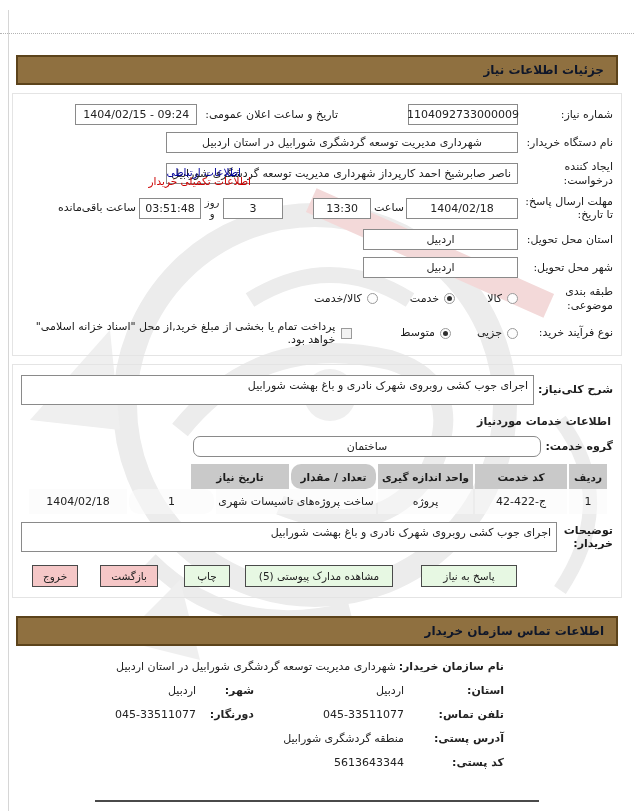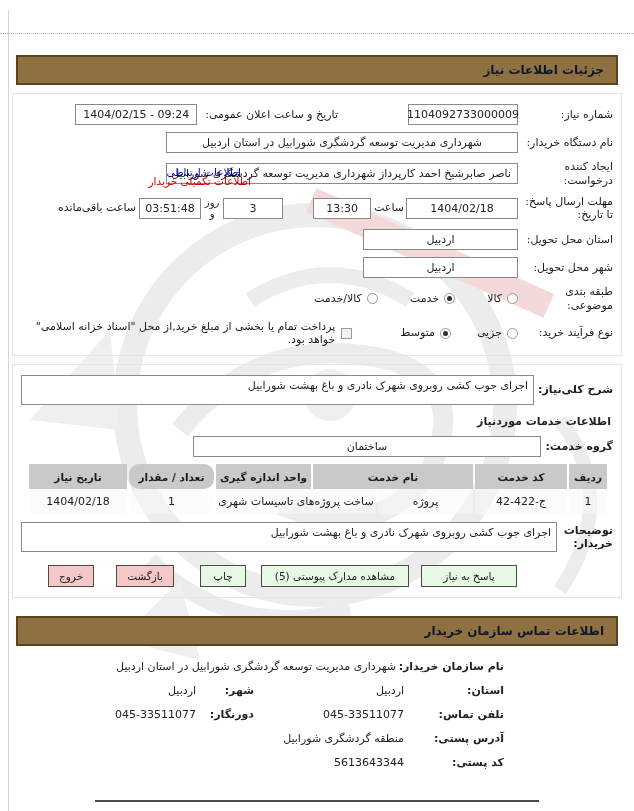--- a/index.html
+++ b/index.html
@@ -155,28 +155,27 @@
 
       <div class="row">
         <span class="lbl b" style="margin-left:4px; white-space:nowrap;">شرح کلی‌نیاز:</span>
         <div class="box start" style="flex:1 1 auto; min-height:30px; align-items:flex-start; padding-top:3px;">اجرای جوب کشی روبروی شهرک نادری و باغ بهشت شورابیل</div>
       </div>
 
       <div class="heading" style="margin-right:2px;">اطلاعات خدمات موردنیاز</div>
 
       <div class="row">
         <span class="lbl b" style="width:72px; flex:0 0 72px;">گروه خدمت:</span>
-        <div class="box" style="width:348px;">ساختمان</div>
+        <div class="box" style="width:348px;border-radius:7px;">ساختمان</div>
       </div>
 
       <div class="tbl">
         <div class="thead">
           <div class="th c-radif">ردیف</div>
           <div class="th c-code">کد خدمت</div>
-          <div class="th c-name">نام خدمت</div>
           <div class="th c-unit">واحد اندازه گیری</div>
           <div class="th c-qty">تعداد / مقدار</div>
           <div class="th c-date">تاریخ نیاز</div>
         </div>
         <div class="trow">
           <div class="td c-radif">1</div>
           <div class="td c-code">ج-422-42</div>
           <div class="td c-unit">پروژه</div>
           <div class="td c-name">ساخت پروژه‌های تاسیسات شهری</div>
           <div class="td c-qty">1</div>
@@ -184,21 +183,21 @@
         </div>
       </div>
 
       <div class="row">
         <span class="lbl b" style="width:56px; flex:0 0 56px; line-height:1.2;">توضیحات خریدار:</span>
         <div class="box start" style="flex:1 1 auto; min-height:30px; align-items:flex-start; padding-top:3px;">اجرای جوب کشی روبروی شهرک نادری و باغ بهشت شورابیل</div>
       </div>
 
       <div class="btnrow">
         <div class="btn green" style="min-width:96px;">پاسخ به نیاز</div>
-        <div class="btn green" style="min-width:148px; margin-right:12px;">مشاهده مدارک پیوستی (5)</div>
+        <div class="btn green" style="min-width:148px; margin-right:28px;">مشاهده مدارک پیوستی (5)</div>
         <div class="btn green" style="min-width:46px; margin-right:15px;">چاپ</div>
         <div class="btn pink" style="min-width:50px; margin-right:26px;">بازگشت</div>
         <div class="btn pink" style="min-width:46px; margin-right:22px;">خروج</div>
       </div>
     </div>
 
     <div class="bar" style="margin-top:18px;">
       <span>اطلاعات تماس سازمان خریدار</span>
     </div>
 

